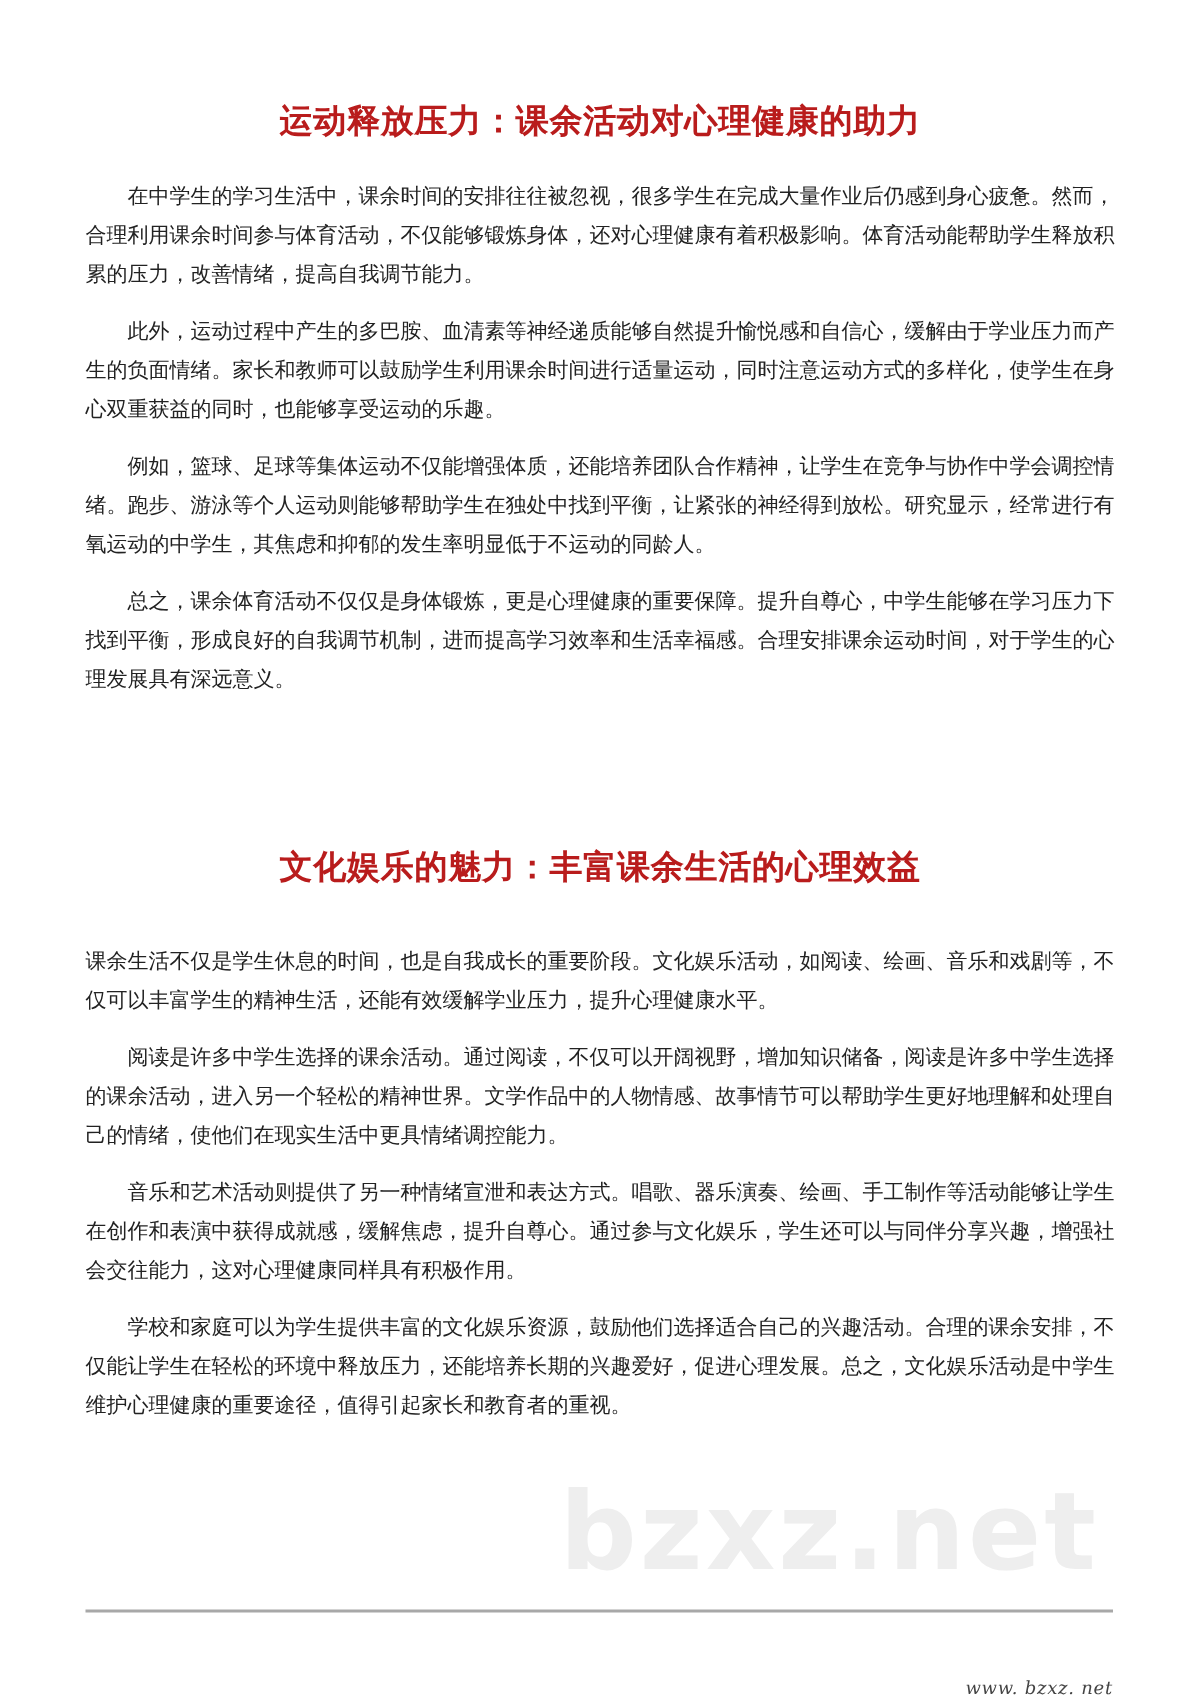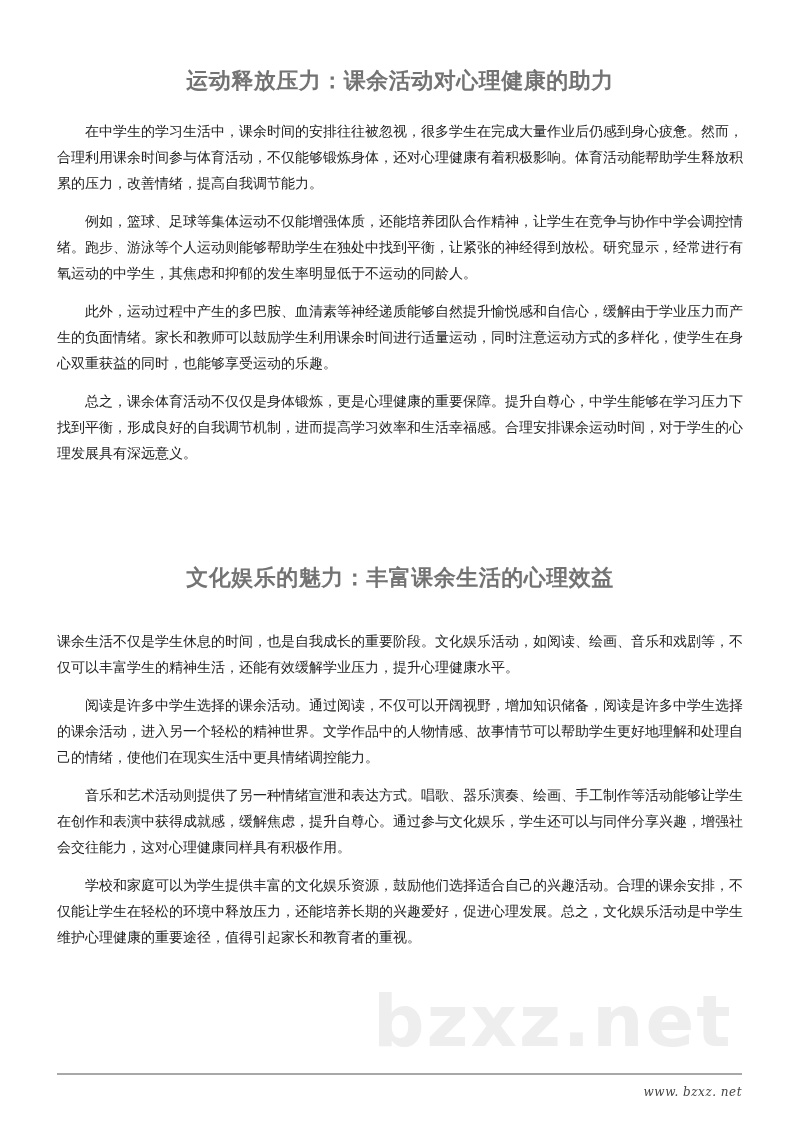--- a/index.html
+++ b/index.html
@@ -22,21 +22,21 @@
       height: 1131px;
     }
     .section-title {
       position: absolute;
       left: 0;
       width: 800px;
       text-align: center;
       font-family: "DejaVu Sans", "Liberation Sans", sans-serif;
       font-size: 22px;
       font-weight: bold;
-      color: #737373;
+      color: #b91c1c;
       letter-spacing: 0.5px;
       margin: 0;
     }
     .section-body {
       position: absolute;
       left: 57px;
       width: 686px;
     }
     .para {
       margin: 0 0 12px 0;
@@ -62,38 +62,38 @@
       position: absolute;
       left: 57px;
       top: 1073px;
       width: 685px;
       height: 0;
       border-top: 2px solid #a8a8a8;
     }
     .footer-url {
       position: absolute;
       right: 58px;
-      top: 1085px;
+      top: 1118px;
       font-family: "DejaVu Serif", "Liberation Serif", serif;
       font-style: italic;
       font-size: 12px;
       color: #444444;
       letter-spacing: 0.5px;
     }
   </style>
 </head>
 <body>
 
 <div class="page">
 
   <h1 class="section-title" style="top:66px;">运动释放压力：课余活动对心理健康的助力</h1>
   <div class="section-body" style="top:118px;">
     <p class="para indent">在中学生的学习生活中，课余时间的安排往往被忽视，很多学生在完成大量作业后仍感到身心疲惫。然而，合理利用课余时间参与体育活动，不仅能够锻炼身体，还对心理健康有着积极影响。体育活动能帮助学生释放积累的压力，改善情绪，提高自我调节能力。</p>
+    <p class="para indent">此外，运动过程中产生的多巴胺、血清素等神经递质能够自然提升愉悦感和自信心，缓解由于学业压力而产生的负面情绪。家长和教师可以鼓励学生利用课余时间进行适量运动，同时注意运动方式的多样化，使学生在身心双重获益的同时，也能够享受运动的乐趣。</p>
     <p class="para indent">例如，篮球、足球等集体运动不仅能增强体质，还能培养团队合作精神，让学生在竞争与协作中学会调控情绪。跑步、游泳等个人运动则能够帮助学生在独处中找到平衡，让紧张的神经得到放松。研究显示，经常进行有氧运动的中学生，其焦虑和抑郁的发生率明显低于不运动的同龄人。</p>
-    <p class="para indent">此外，运动过程中产生的多巴胺、血清素等神经递质能够自然提升愉悦感和自信心，缓解由于学业压力而产生的负面情绪。家长和教师可以鼓励学生利用课余时间进行适量运动，同时注意运动方式的多样化，使学生在身心双重获益的同时，也能够享受运动的乐趣。</p>
     <p class="para indent">总之，课余体育活动不仅仅是身体锻炼，更是心理健康的重要保障。提升自尊心，中学生能够在学习压力下找到平衡，形成良好的自我调节机制，进而提高学习效率和生活幸福感。合理安排课余运动时间，对于学生的心理发展具有深远意义。</p>
   </div>
 
   <h1 class="section-title" style="top:563px;">文化娱乐的魅力：丰富课余生活的心理效益</h1>
   <div class="section-body" style="top:628px;">
     <p class="para">课余生活不仅是学生休息的时间，也是自我成长的重要阶段。文化娱乐活动，如阅读、绘画、音乐和戏剧等，不仅可以丰富学生的精神生活，还能有效缓解学业压力，提升心理健康水平。</p>
     <p class="para indent">阅读是许多中学生选择的课余活动。通过阅读，不仅可以开阔视野，增加知识储备，阅读是许多中学生选择的课余活动，进入另一个轻松的精神世界。文学作品中的人物情感、故事情节可以帮助学生更好地理解和处理自己的情绪，使他们在现实生活中更具情绪调控能力。</p>
     <p class="para indent">音乐和艺术活动则提供了另一种情绪宣泄和表达方式。唱歌、器乐演奏、绘画、手工制作等活动能够让学生在创作和表演中获得成就感，缓解焦虑，提升自尊心。通过参与文化娱乐，学生还可以与同伴分享兴趣，增强社会交往能力，这对心理健康同样具有积极作用。</p>
     <p class="para indent">学校和家庭可以为学生提供丰富的文化娱乐资源，鼓励他们选择适合自己的兴趣活动。合理的课余安排，不仅能让学生在轻松的环境中释放压力，还能培养长期的兴趣爱好，促进心理发展。总之，文化娱乐活动是中学生维护心理健康的重要途径，值得引起家长和教育者的重视。</p>
   </div>

